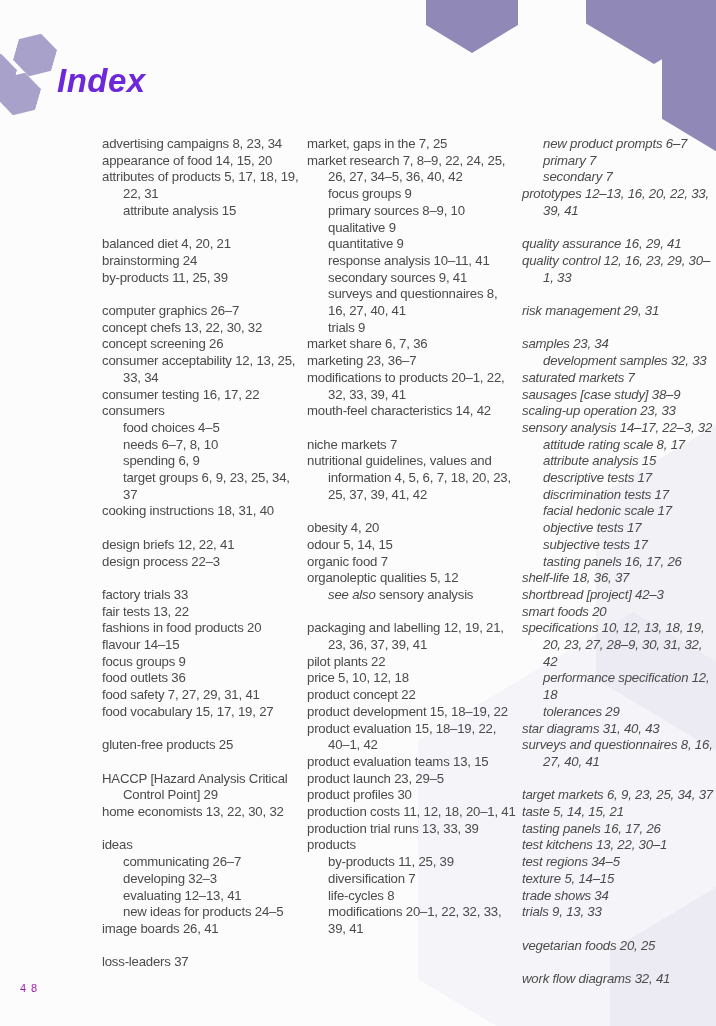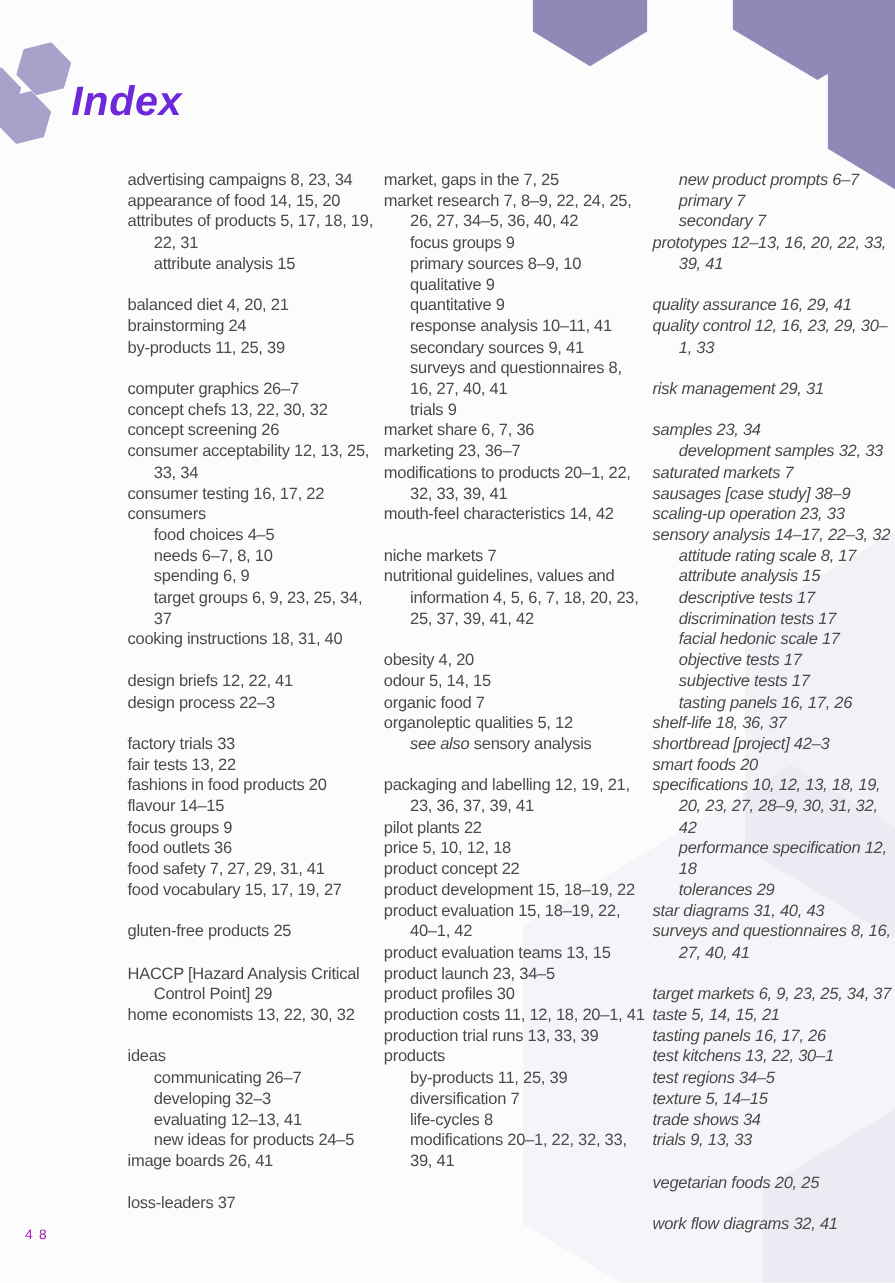--- a/index.html
+++ b/index.html
@@ -148,21 +148,21 @@
         <p class="entry sub"><i>see also </i>sensory analysis</p>
       </div>
       <div class="group">
         <p class="entry">packaging and labelling 12, 19, 21, 23, 36, 37, 39, 41</p>
         <p class="entry">pilot plants 22</p>
         <p class="entry">price 5, 10, 12, 18</p>
         <p class="entry">product concept 22</p>
         <p class="entry">product development 15, 18–19, 22</p>
         <p class="entry">product evaluation 15, 18–19, 22, 40–1, 42</p>
         <p class="entry">product evaluation teams 13, 15</p>
-        <p class="entry">product launch 23, 34–5</p>
+        <p class="entry">product launch 23, 29–5</p>
         <p class="entry">product profiles 30</p>
         <p class="entry">production costs 11, 12, 18, 20–1, 41</p>
         <p class="entry">production trial runs 13, 33, 39</p>
         <p class="entry">products</p>
         <p class="entry sub">by-products 11, 25, 39</p>
         <p class="entry sub">diversification 7</p>
         <p class="entry sub">life-cycles 8</p>
         <p class="entry sub">modifications 20–1, 22, 32, 33, 39, 41</p>
       </div>
     </div>

